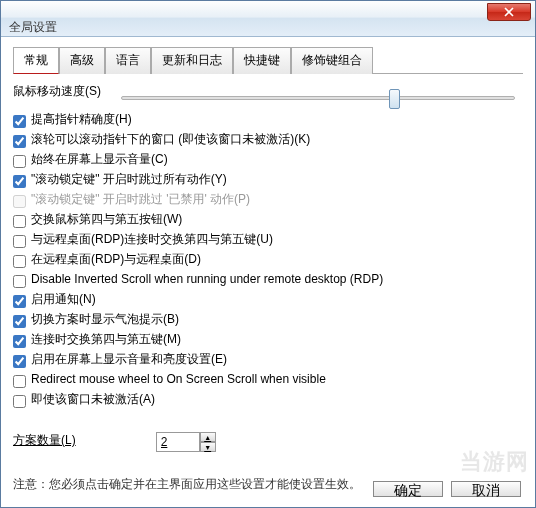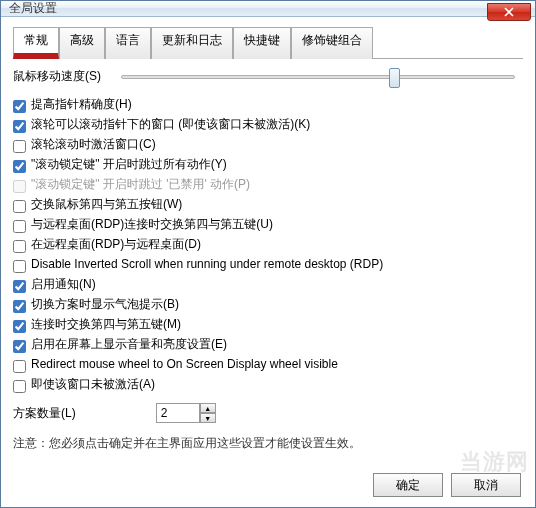--- a/index.html
+++ b/index.html
@@ -1,41 +1,41 @@
 <!DOCTYPE html>
 <html><head>
 <meta charset="utf-8">
 <style>
 * { box-sizing: border-box; margin: 0; padding: 0; }
 body { font-family: "Microsoft YaHei", SimSun, Arial, sans-serif; font-size: 12px; background: #fff; }
 .window { width: 536px; height: 508px; border: 1px solid #5a7ba0; position: relative; background: #fff; box-shadow: 0 2px 10px rgba(0,0,0,0.3); }
-.titlebar { height: 16px; background: linear-gradient(to bottom, #fdfefe 0%, #e8f0f7 45%, #d5e4f1 50%, #e4eef8 100%); border-bottom: 1px solid #a0b8d0; display: flex; align-items: center; padding-left: 8px; position: relative; }
+.titlebar { height: 36px; background: linear-gradient(to bottom, #fdfefe 0%, #e8f0f7 45%, #d5e4f1 50%, #e4eef8 100%); border-bottom: 1px solid #a0b8d0; display: flex; align-items: flex-end; padding-left: 8px; position: relative; }
 .title-text { font-size: 12px; color: #333; }
 .close-btn { position: absolute; right: 4px; top: 2px; width: 44px; height: 18px; background: linear-gradient(to bottom, #e67a6f 0%, #d83a2a 48%, #c62818 52%, #d94434 100%); border: 1px solid #8a2418; border-radius: 0 0 3px 3px; color: #fff; display: flex; align-items: center; justify-content: center; cursor: pointer; }
 .close-btn svg { width: 10px; height: 10px; }
 .content { padding: 8px 12px 10px 12px; }
 .tabs { display: flex; border-bottom: 1px solid #aaa; margin-bottom: 10px; position: relative; top: 1px; }
 .tab { padding: 4px 10px; border: 1px solid #aaa; border-bottom: none; background: #f0f0f0; margin-right: 0; font-size: 12px; cursor: pointer; position: relative; top: 1px; }
-.tab.active { background: #fff; border-bottom: 6px solid #b91c1c; z-index: 2; }
+.tab.active { background: #fff; border-bottom: 1px solid #b91c1c; z-index: 2; }
 .tab:not(.active) { background: linear-gradient(to bottom,#fcfcfc,#e8e8e8); }
-.row { display: flex; align-items: center; margin-bottom: 6px; }
+.row { display: flex; align-items: flex-end; margin-bottom: 6px; }
 .slider-row { margin-bottom: 10px; margin-top: 4px; }
 .slider-track { flex: 1; height: 4px; background: #e0e0e0; border: 1px solid #b0b0b0; border-radius: 2px; position: relative; margin-left: 20px; margin-right: 8px; }
 .slider-thumb { position: absolute; left: 68%; top: -8px; width: 11px; height: 20px; background: linear-gradient(to bottom,#f5f9fc,#cfe2f0); border: 1px solid #6f95b8; border-radius: 2px; }
 .checkrow { display: flex; align-items: flex-end; margin: 2px 0; line-height: 18px; }
 .checkrow input[type=checkbox] { width: 13px; height: 13px; margin-right: 5px; accent-color: #3a77c4; }
 .checkrow.disabled { color: #9a9a9a; }
-.spinner-row { display: flex; align-items: center; margin-top: 10px; }
+.spinner-row { display: flex; margin-top: 24px; text-decoration: underline; }
 .spinner-wrap { margin-left: 80px; display: flex; align-items: stretch; }
 .spinner-input { width: 44px; height: 20px; border: 1px solid #999; padding: 1px 4px; font-size: 12px; }
 .spinner-btns { display: flex; flex-direction: column; }
 .spin { width: 16px; height: 10px; border: 1px solid #999; background: linear-gradient(#fafafa,#dcdcdc); display: flex; align-items: center; justify-content: center; font-size: 7px; line-height: 1; cursor: pointer; }
-.notice { margin-top: 12px; color: #333; }
+.notice { margin-top: 24px; color: #333; }
 .btnbar { position: absolute; right: 14px; bottom: 10px; display: flex; gap: 8px; }
-.btn { min-width: 70px; height: 24px; border: 1px solid #888; background: linear-gradient(#fdfdfd,#e2e2e2); font-size: 12px; cursor: pointer; }
+.btn { min-width: 70px; height: 16px; border: 1px solid #888; background: linear-gradient(#fdfdfd,#e2e2e2); font-size: 14px; cursor: pointer; }
 .watermark { position: absolute; right: 6px; bottom: 30px; color: #d0d0d0; font-size: 22px; font-weight: bold; letter-spacing: 1px; pointer-events: none; opacity: 0.5; }
 </style>
 </head>
 <body>
 
 <div class="window">
 
   <div class="titlebar">
     <span class="title-text">全局设置</span>
     <div class="close-btn">
@@ -67,21 +67,21 @@
         <div class="checkrow">
           <input type="checkbox" checked="" style="">
           <span>提高指针精确度(H)</span>
         </div>
         <div class="checkrow">
           <input type="checkbox" checked="" style="">
           <span>滚轮可以滚动指针下的窗口 (即使该窗口未被激活)(K)</span>
         </div>
         <div class="checkrow">
           <input type="checkbox" style="">
-          <span>滚轮滚动时激活窗口(C)</span>
+          <span>始终在屏幕上显示音量(C)</span>
         </div>
         <div class="checkrow">
           <input type="checkbox" checked="" style="">
           <span>"滚动锁定键" 开启时跳过所有动作(Y)</span>
         </div>
         <div class="checkrow disabled">
           <input type="checkbox" disabled="" style="">
           <span>"滚动锁定键" 开启时跳过 '已禁用' 动作(P)</span>
         </div>
         <div class="checkrow">
@@ -111,21 +111,21 @@
         <div class="checkrow">
           <input type="checkbox" checked="" style="">
           <span>连接时交换第四与第五键(M)</span>
         </div>
         <div class="checkrow">
           <input type="checkbox" checked="" style="">
           <span>启用在屏幕上显示音量和亮度设置(E)</span>
         </div>
         <div class="checkrow">
           <input type="checkbox" style="">
-          <span>Redirect mouse wheel to On Screen Display wheel visible</span>
+          <span>Redirect mouse wheel to On Screen Scroll when visible</span>
         </div>
         <div class="checkrow">
           <input type="checkbox" style="">
           <span>即使该窗口未被激活(A)</span>
         </div>
       </div>
 
     <div class="spinner-row">
       <span>方案数量(L)</span>
       <div class="spinner-wrap">

